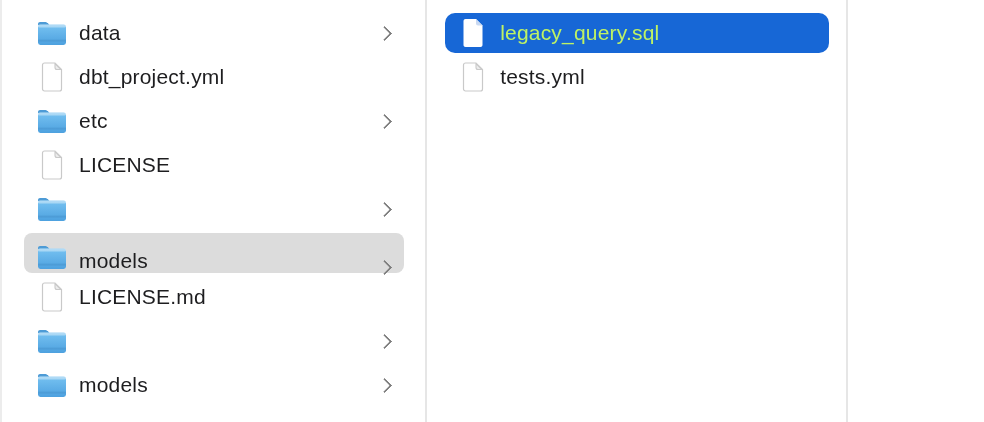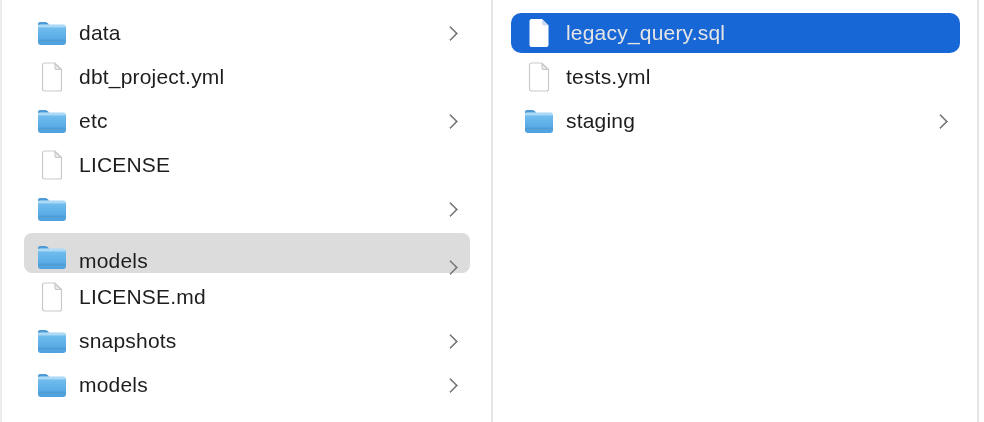--- a/index.html
+++ b/index.html
@@ -2,21 +2,21 @@
 <html><head>
 <meta charset="utf-8">
 <style>
   html, body {
     margin: 0;
     padding: 0;
     background: #ffffff;
     font-family: "Liberation Sans", "DejaVu Sans", sans-serif;
   }
   .finder-columns {
-    width: 984px;
+    width: 848px;
     height: 422px;
     background: #ffffff;
     display: flex;
     align-items: stretch;
     overflow: hidden;
   }
   .col {
     box-sizing: border-box;
     padding-top: 11px;
     display: flex;
@@ -54,21 +54,21 @@
     align-items: center;
     justify-content: center;
     margin-right: 11px;
   }
   .label {
     font-size: 21px;
     color: #1d1d1f;
     white-space: nowrap;
     letter-spacing: 0.2px;
   }
-  .sel-blue .label { color: #e5e5e5; }
+  .sel-blue .label { color: #bef264; }
 
   .chevron {
     margin-left: auto;
     width: 9px;
     height: 9px;
     border-top: 2.2px solid #7d7d7d;
     border-right: 2.2px solid #7d7d7d;
     transform: rotate(45deg);
     border-radius: 1px;
     flex: none;
@@ -171,21 +171,20 @@
       <div class="row">
         <span class="icon-wrap">
           <svg width="30" height="27" viewBox="0 0 30 27">
             <path d="M2 3 h8.6 l2.6 3.2 H2 Z" fill="#4d9bd6"></path>
             <path d="M1 6.5 C1 5.4 1.9 4.5 3 4.5 h9.2 l-2.4 -2 a1.8 1.8 0 0 0 -1.2 -0.45 H3 C1.9 2.05 1 2.95 1 4.05 Z" fill="#4d9bd6"></path>
             <rect x="1" y="4.5" width="28" height="20.5" rx="2.4" fill="url(#folderGrad)"></rect>
             <rect x="1" y="4.5" width="28" height="3" rx="1.5" fill="rgba(255,255,255,0.35)"></rect>
             <rect x="1" y="19.6" width="28" height="2" fill="rgba(0,60,120,0.10)"></rect>
           </svg>
         </span>
-        <span class="label">snapshots</span>
         <span class="chevron"></span>
       </div>
       <div class="row">
         <span class="icon-wrap">
           <svg width="30" height="27" viewBox="0 0 30 27">
             <path d="M2 3 h8.6 l2.6 3.2 H2 Z" fill="#4d9bd6"></path>
             <path d="M1 6.5 C1 5.4 1.9 4.5 3 4.5 h9.2 l-2.4 -2 a1.8 1.8 0 0 0 -1.2 -0.45 H3 C1.9 2.05 1 2.95 1 4.05 Z" fill="#4d9bd6"></path>
             <rect x="1" y="4.5" width="28" height="20.5" rx="2.4" fill="url(#folderGrad)"></rect>
             <rect x="1" y="4.5" width="28" height="3" rx="1.5" fill="rgba(255,255,255,0.35)"></rect>
             <rect x="1" y="19.6" width="28" height="2" fill="rgba(0,60,120,0.10)"></rect>
@@ -208,29 +207,16 @@
       </div>
       <div class="row">
         <span class="icon-wrap">
           <svg width="24" height="30" viewBox="0 0 24 30">
             <path d="M2.5 3 C2.5 1.9 3.4 1 4.5 1 H15 L21.5 7.5 V27 C21.5 28.1 20.6 29 19.5 29 H4.5 C3.4 29 2.5 28.1 2.5 27 Z" fill="#ffffff" stroke="#c9c9c9" stroke-width="1.2"></path>
             <path d="M15 1.6 L20.9 7.5 H17 C15.9 7.5 15 6.6 15 5.5 Z" fill="#ededed" stroke="#c9c9c9" stroke-width="1.1" stroke-linejoin="round"></path>
           </svg>
         </span>
         <span class="label">tests.yml</span>
       </div>
-      <div class="row">
-        <span class="icon-wrap">
-          <svg width="30" height="27" viewBox="0 0 30 27">
-            <path d="M2 3 h8.6 l2.6 3.2 H2 Z" fill="#4d9bd6"></path>
-            <path d="M1 6.5 C1 5.4 1.9 4.5 3 4.5 h9.2 l-2.4 -2 a1.8 1.8 0 0 0 -1.2 -0.45 H3 C1.9 2.05 1 2.95 1 4.05 Z" fill="#4d9bd6"></path>
-            <rect x="1" y="4.5" width="28" height="20.5" rx="2.4" fill="url(#folderGrad)"></rect>
-            <rect x="1" y="4.5" width="28" height="3" rx="1.5" fill="rgba(255,255,255,0.35)"></rect>
-            <rect x="1" y="19.6" width="28" height="2" fill="rgba(0,60,120,0.10)"></rect>
-          </svg>
-        </span>
-        <span class="label">staging</span>
-        <span class="chevron"></span>
-      </div>
     </div>
   <div class="col-divider"></div>
   <div class="spacer-right"></div>
 </div>
 
 </body></html>

